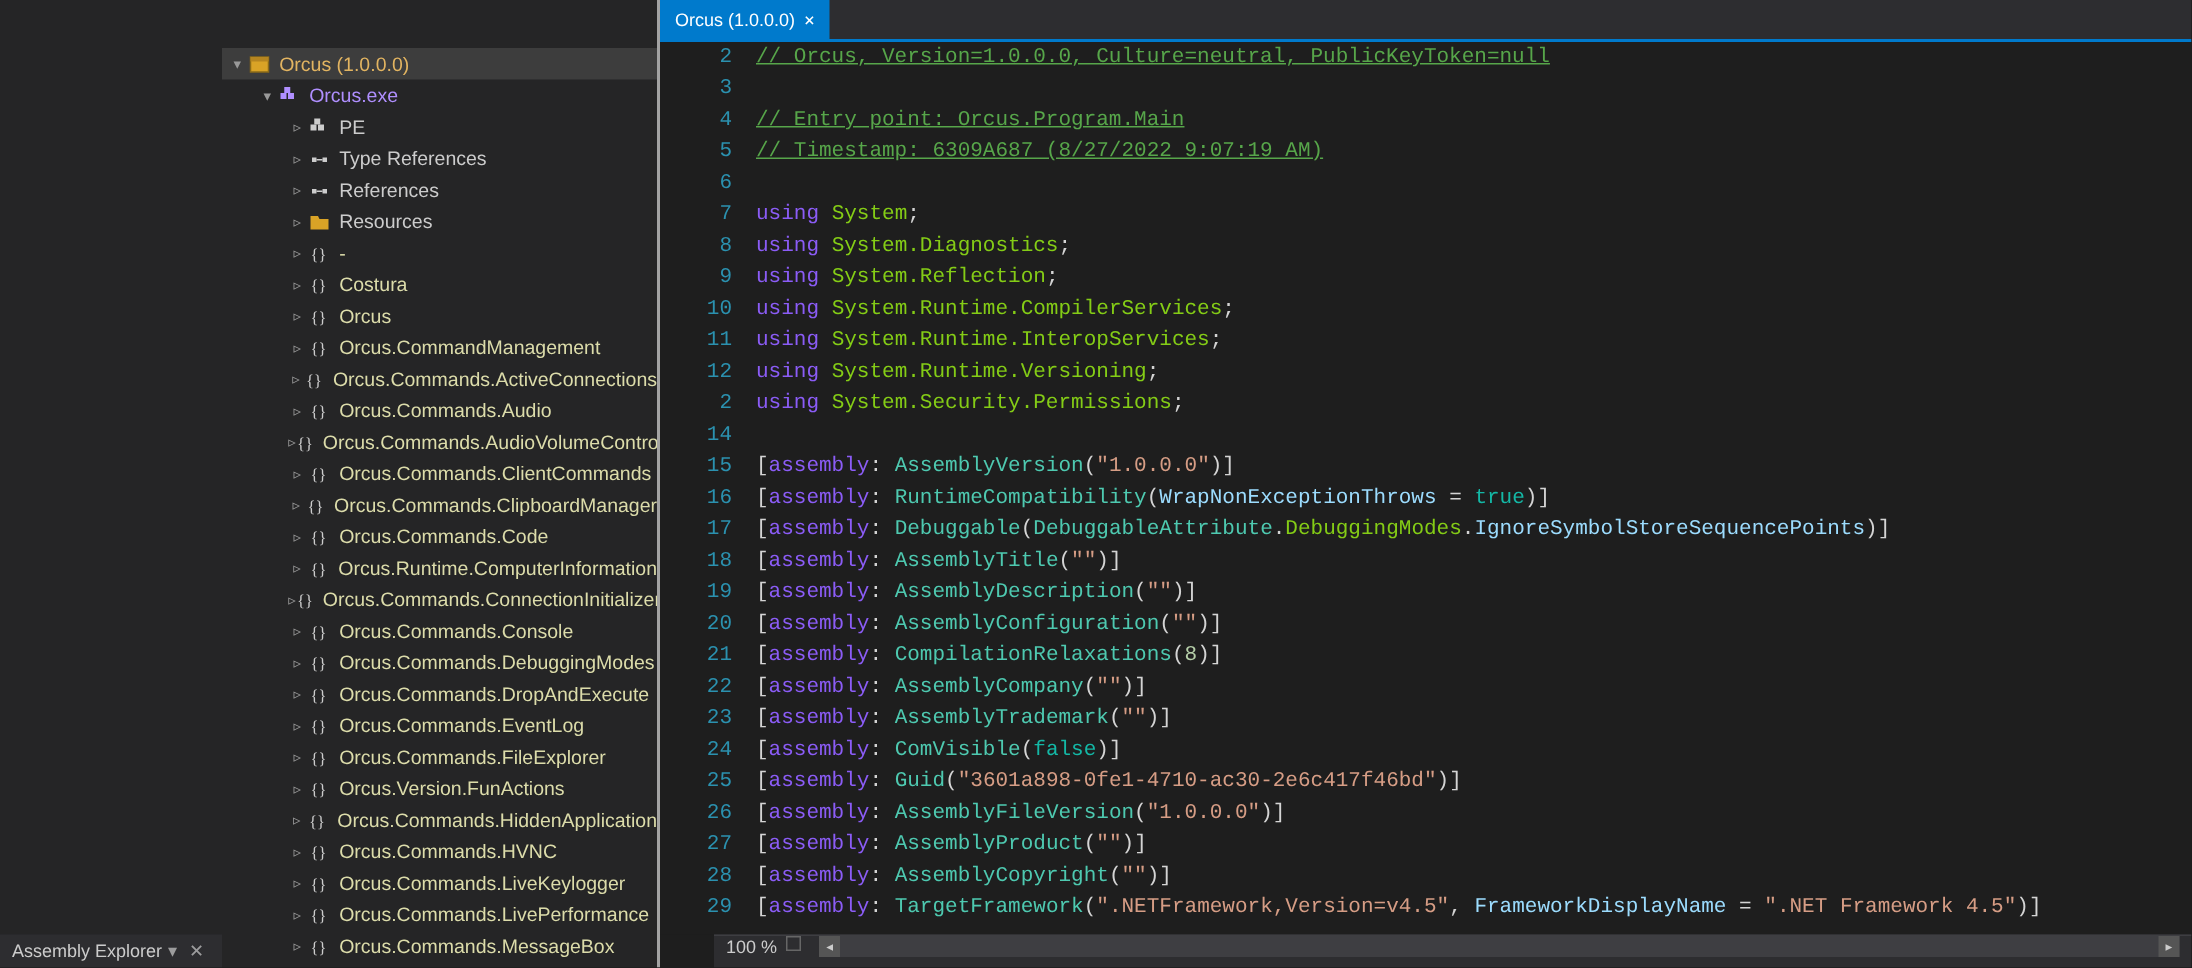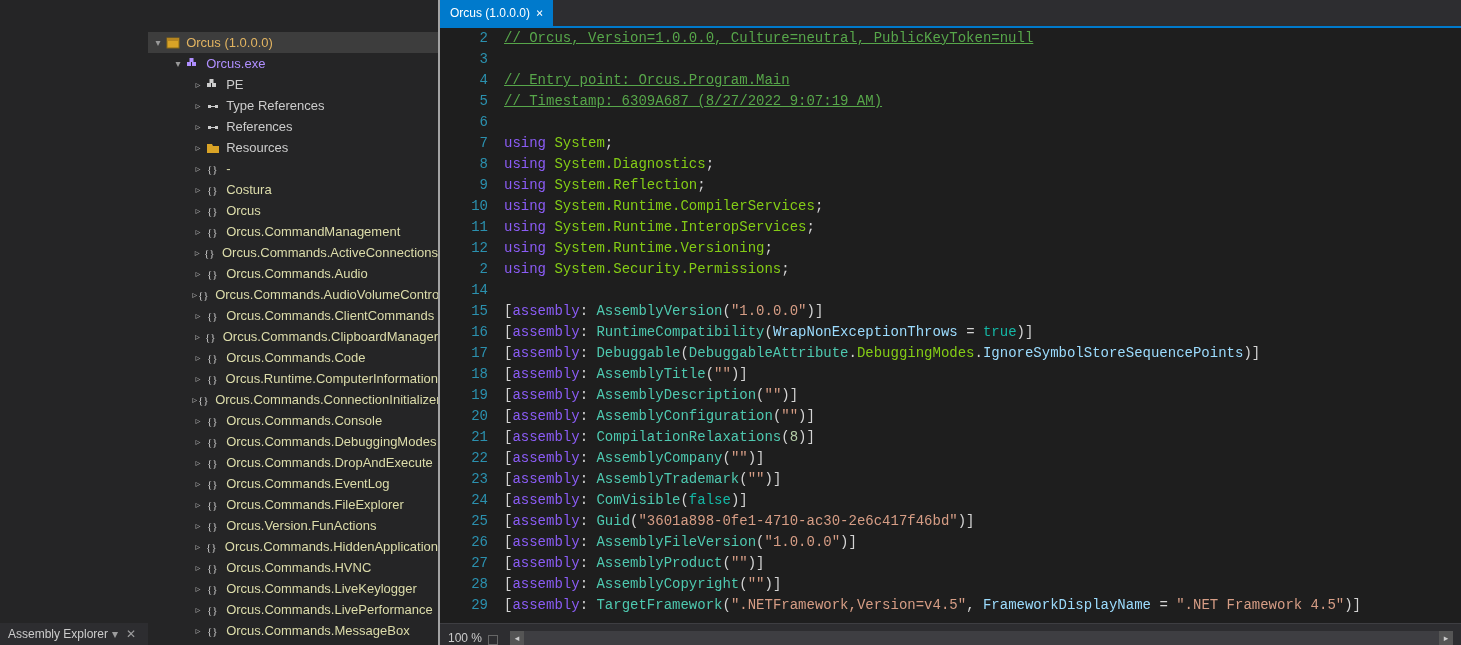--- a/index.html
+++ b/index.html
@@ -119,24 +119,25 @@
 .c-str { color: #d69d85; }
 .c-num { color: #b5cea8; }
 .c-param { color: #9cdcfe; }
 .c-bool { color: #14b8a6; }
 .c-punc { color: #d4d4d4; }
 .statusbar {
   height: 22px;
   background: #2d2d30;
   border-top: 1px solid #3e3e42;
   display: flex;
-  align-items: flex-end;
+  align-items: flex-start;
   padding: 0 8px;
   font-size: 12px;
   gap: 6px;
+  margin-left: 36px;
 }
 .statusbar .zoom-dd {
   width: 10px; height: 10px;
   border: 1px solid #666;
   display: inline-block;
 }
 .hscroll {
   flex: 1;
   height: 14px;
   background: #3e3e42;

